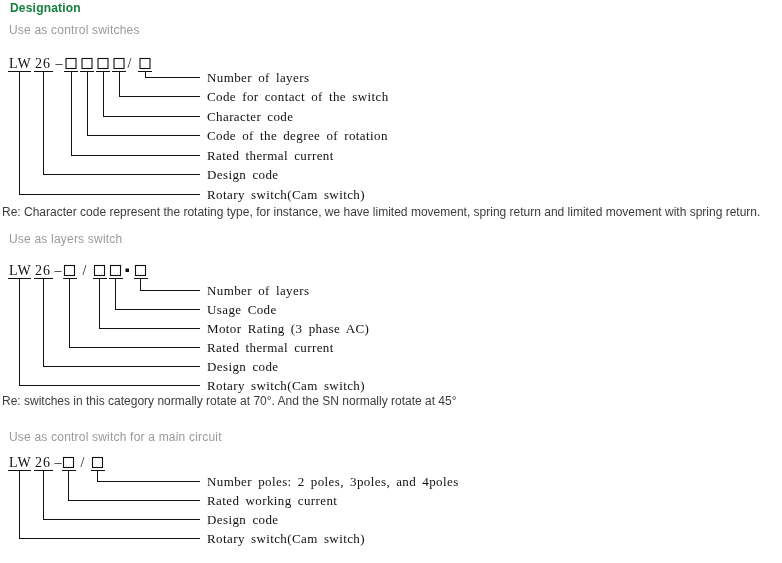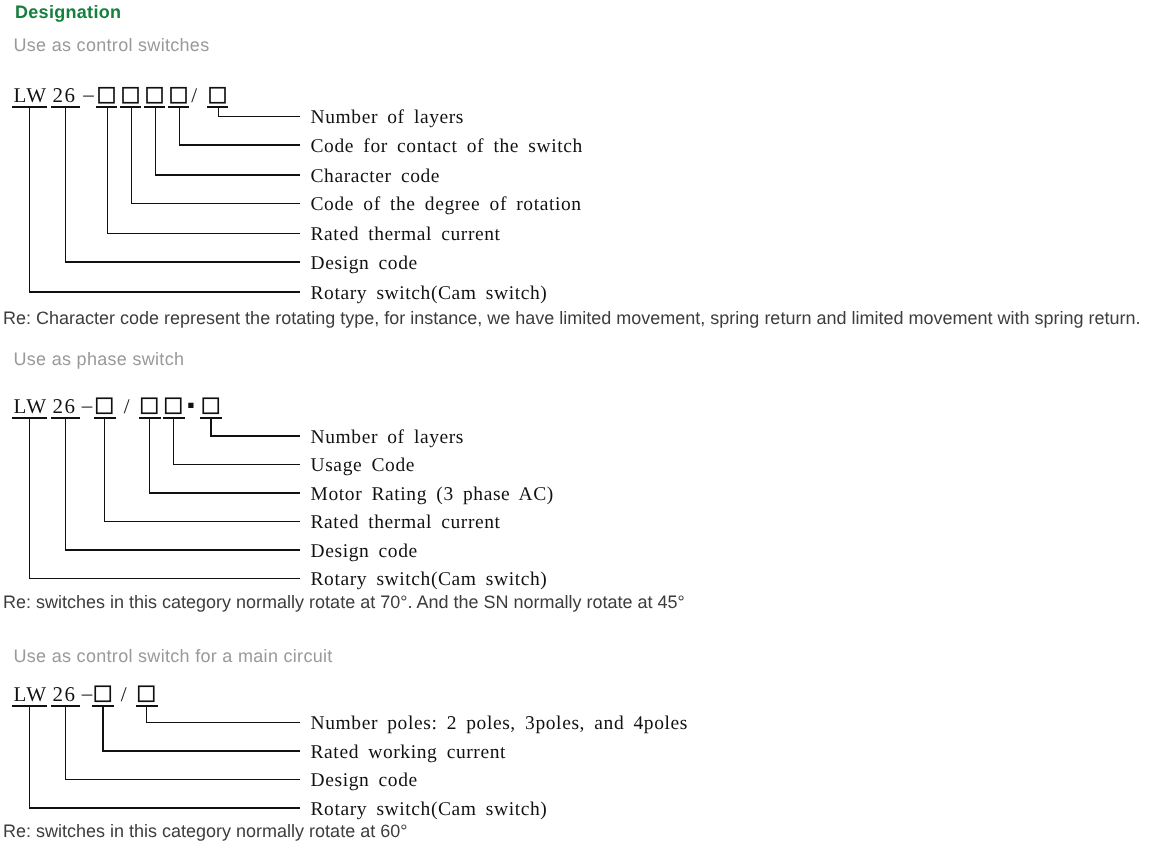--- a/index.html
+++ b/index.html
@@ -32,24 +32,23 @@
   .dot { fill:#111111; }
 </style>
 </head>
 <body>
 
 <div class="page">
 
   <div class="page-title">Designation</div>
   <div class="subhead" style="top:23px">Use as control switches</div>
   <div class="note" style="top:205px">Re: Character code represent the rotating type, for instance, we have limited movement, spring return and limited movement with spring return.</div>
-  <div class="subhead" style="top:232px">Use as phase switch</div>
+  <div class="subhead" style="top:232px">Use as layers switch</div>
   <div class="note" style="top:394px">Re: switches in this category normally rotate at 70°. And the SN normally rotate at 45°</div>
   <div class="subhead" style="top:430px">Use as control switch for a main circuit</div>
-  <div class="note" style="top:547px">Re: switches in this category normally rotate at 60°</div>
 
   <svg class="diagrams" width="782" height="563" viewBox="0 0 782 563">
 
     <g>
       <text class="f" x="9" y="68">LW</text>
       <text class="f" x="35" y="68">26</text>
       <text class="f" x="55.5" y="67.5">–</text>
       <rect class="box" x="66" y="58.5" width="10" height="10"></rect>
       <rect class="box" x="82" y="58.5" width="10" height="10"></rect>
       <rect class="box" x="98" y="58.5" width="10" height="10"></rect>

